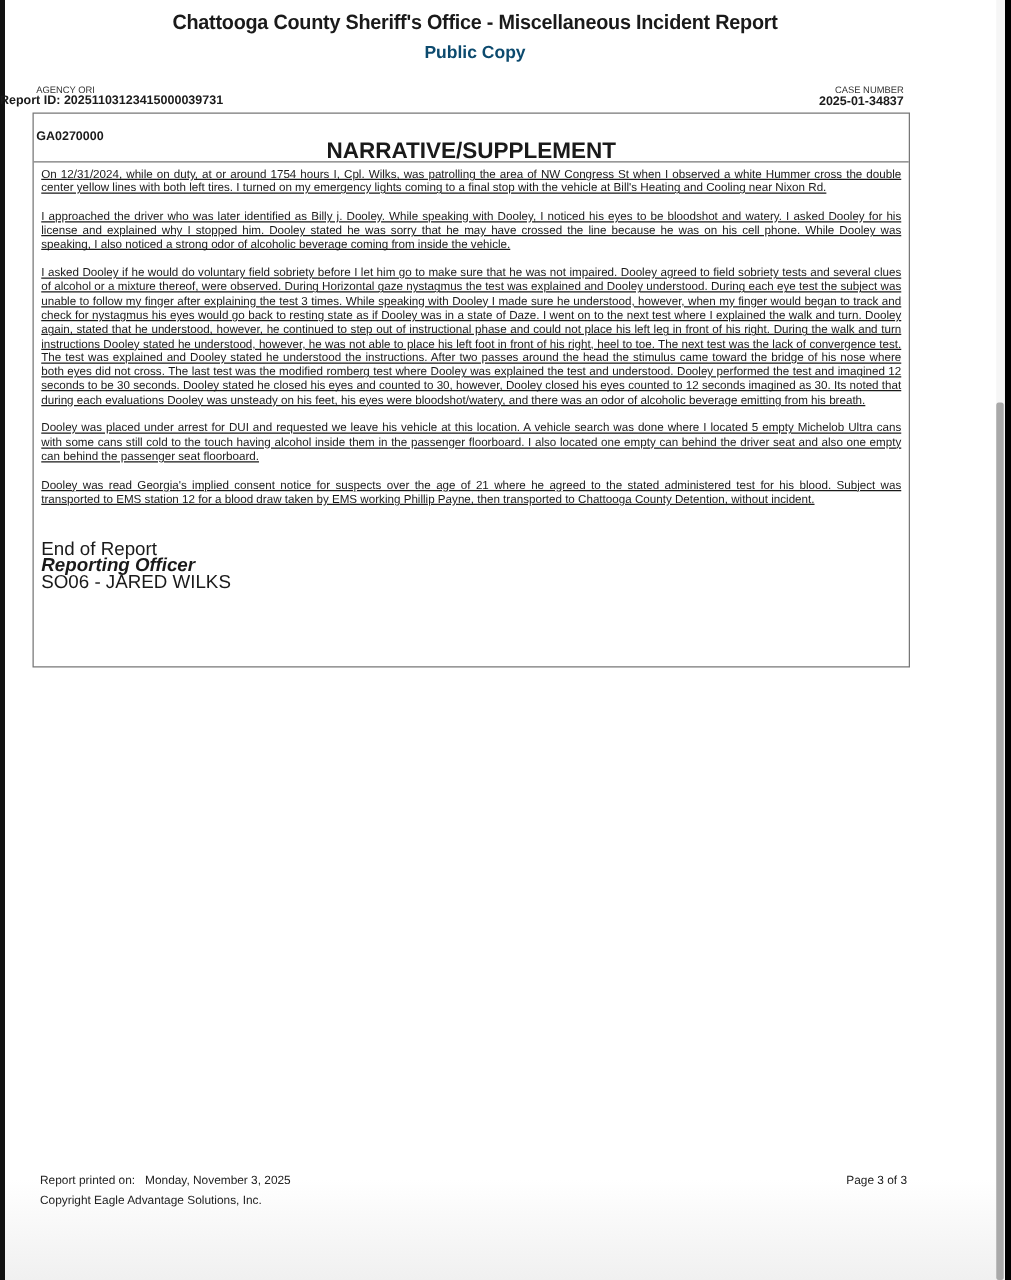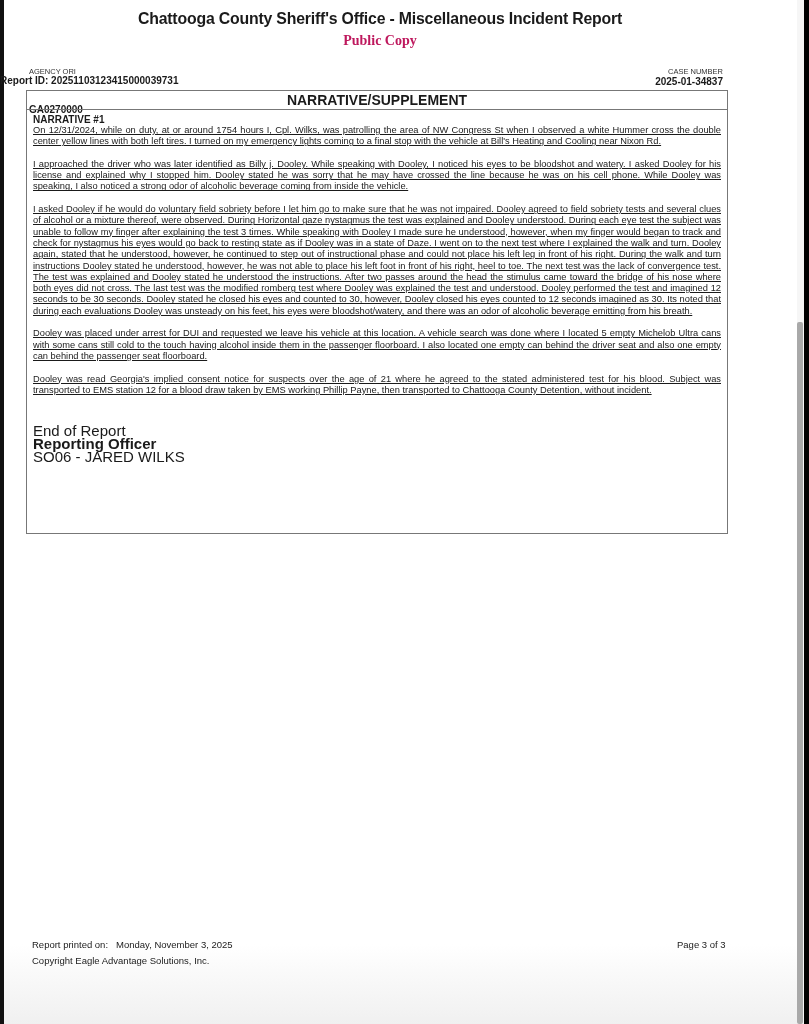--- a/index.html
+++ b/index.html
@@ -12,38 +12,38 @@
     .edge-left { position: absolute; left: 0; top: 0; width: 4px; height: 1024px; background: #111; }
     .edge-right { position: absolute; right: 0; top: 0; width: 5px; height: 1024px; background: #000; }
     .scroll-track { position: absolute; right: 5px; top: 0; width: 7px; height: 1024px; background: #f6f6f6; }
     .scroll-thumb { position: absolute; right: 6px; top: 322px; width: 6px; height: 702px; background: #a9a9a9; border-radius: 2px; }
     .bottom-fade { position: absolute; left: 4px; right: 12px; bottom: 0; height: 80px;
       background: linear-gradient(#ffffff, #f0f0f0); }
 
     .title { position: absolute; left: 0; width: 760px; top: 9px; text-align: center;
       font-size: 16.5px; font-weight: bold; letter-spacing: -0.2px; transform: scaleX(0.96); }
     .subtitle { position: absolute; left: 0; width: 760px; top: 33px; text-align: center;
-      font-size: 14px; font-weight: bold; color: #be185d; font-family: Liberation Serif, serif; }
+      font-size: 14px; font-weight: bold; color: #0c4a6e; }
 
     .meta-label { position: absolute; top: 67px; font-size: 7.5px; color: #333; }
     .meta-value { position: absolute; top: 76px; font-size: 10px; font-weight: bold; }
     .agency-label { left: 29px; }
     .agency-value { left: 29px; margin-top: 28px; }
     .case-label { right: 86px; }
     .case-value { right: 86px; }
     .report-id { position: absolute; top: 75px; left: 0; width: 760px; text-align: left; font-size: 10px; font-weight: bold; }
 
     .box { position: absolute; left: 26px; top: 90px; width: 700px; height: 442px; border: 1px solid #777; }
     .box-header { height: 18px; border-bottom: 1px solid #777; text-align: center;
-      font-size: 14px; font-weight: bold; line-height: 18px; }
+      font-size: 18px; font-weight: bold; line-height: 18px; margin-top: 20px; }
     .box-body { padding: 4px 6px 0 6px; font-size: 9.3px; line-height: 11.3px; }
     .narr-title { font-weight: bold; font-size: 10px; line-height: 11px; }
     .para { margin: 0 0 11.3px 0; text-align: justify; text-decoration: underline; }
     .end-block { margin-top: 28px; line-height: 13px; font-size: 15px; }
-    .bold { font-weight: bold; }
+    .bold { font-weight: bold; font-style: italic; }
 
     .footer { position: absolute; font-size: 9.5px; color: #222; text-align: right; }
     .printed { left: 32px; top: 939px; }
     .copyright { left: 32px; top: 955px; }
     .page-num { left: 677px; top: 939px; }
     .printed .gap { display: inline-block; width: 8px; }
   </style>
 </head>
 <body>
 
@@ -58,21 +58,20 @@
 
 <div class="meta-label agency-label">AGENCY ORI</div>
 <div class="meta-value agency-value">GA0270000</div>
 <div class="report-id">Report ID: 20251103123415000039731</div>
 <div class="meta-label case-label">CASE NUMBER</div>
 <div class="meta-value case-value">2025-01-34837</div>
 
 <div class="box">
   <div class="box-header">NARRATIVE/SUPPLEMENT</div>
   <div class="box-body">
-    <div class="narr-title">NARRATIVE #1</div>
     <p class="para">On 12/31/2024, while on duty, at or around 1754 hours I, Cpl. Wilks, was patrolling the area of NW Congress St when I observed a white Hummer cross the double center yellow lines with both left tires. I turned on my emergency lights coming to a final stop with the vehicle at Bill's Heating and Cooling near Nixon Rd.</p>
     <p class="para">I approached the driver who was later identified as Billy j. Dooley. While speaking with Dooley, I noticed his eyes to be bloodshot and watery. I asked Dooley for his license and explained why I stopped him. Dooley stated he was sorry that he may have crossed the line because he was on his cell phone. While Dooley was speaking, I also noticed a strong odor of alcoholic beverage coming from inside the vehicle.</p>
     <p class="para">I asked Dooley if he would do voluntary field sobriety before I let him go to make sure that he was not impaired. Dooley agreed to field sobriety tests and several clues of alcohol or a mixture thereof, were observed. During Horizontal gaze nystagmus the test was explained and Dooley understood. During each eye test the subject was unable to follow my finger after explaining the test 3 times. While speaking with Dooley I made sure he understood, however, when my finger would began to track and check for nystagmus his eyes would go back to resting state as if Dooley was in a state of Daze. I went on to the next test where I explained the walk and turn. Dooley again, stated that he understood, however, he continued to step out of instructional phase and could not place his left leg in front of his right. During the walk and turn instructions Dooley stated he understood, however, he was not able to place his left foot in front of his right, heel to toe. The next test was the lack of convergence test. The test was explained and Dooley stated he understood the instructions. After two passes around the head the stimulus came toward the bridge of his nose where both eyes did not cross. The last test was the modified romberg test where Dooley was explained the test and understood. Dooley performed the test and imagined 12 seconds to be 30 seconds. Dooley stated he closed his eyes and counted to 30, however, Dooley closed his eyes counted to 12 seconds imagined as 30. Its noted that during each evaluations Dooley was unsteady on his feet, his eyes were bloodshot/watery, and there was an odor of alcoholic beverage emitting from his breath.</p>
     <p class="para">Dooley was placed under arrest for DUI and requested we leave his vehicle at this location. A vehicle search was done where I located 5 empty Michelob Ultra cans with some cans still cold to the touch having alcohol inside them in the passenger floorboard. I also located one empty can behind the driver seat and also one empty can behind the passenger seat floorboard.</p>
     <p class="para">Dooley was read Georgia's implied consent notice for suspects over the age of 21 where he agreed to the stated administered test for his blood. Subject was transported to EMS station 12 for a blood draw taken by EMS working Phillip Payne, then transported to Chattooga County Detention, without incident.</p>
     <div class="end-block">
       <div>End of Report</div>
       <div class="bold">Reporting Officer</div>
       <div>SO06 - JARED WILKS</div>
     </div>

